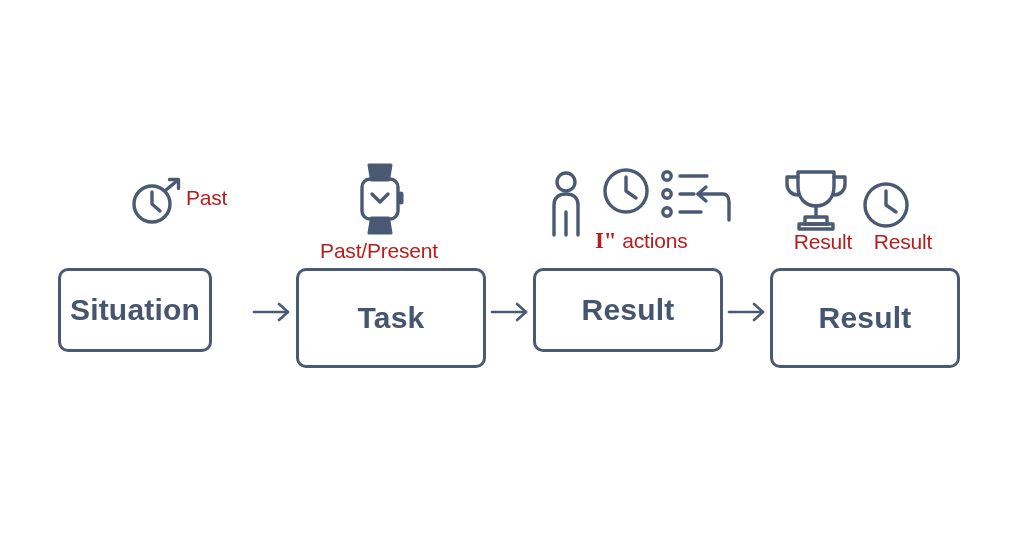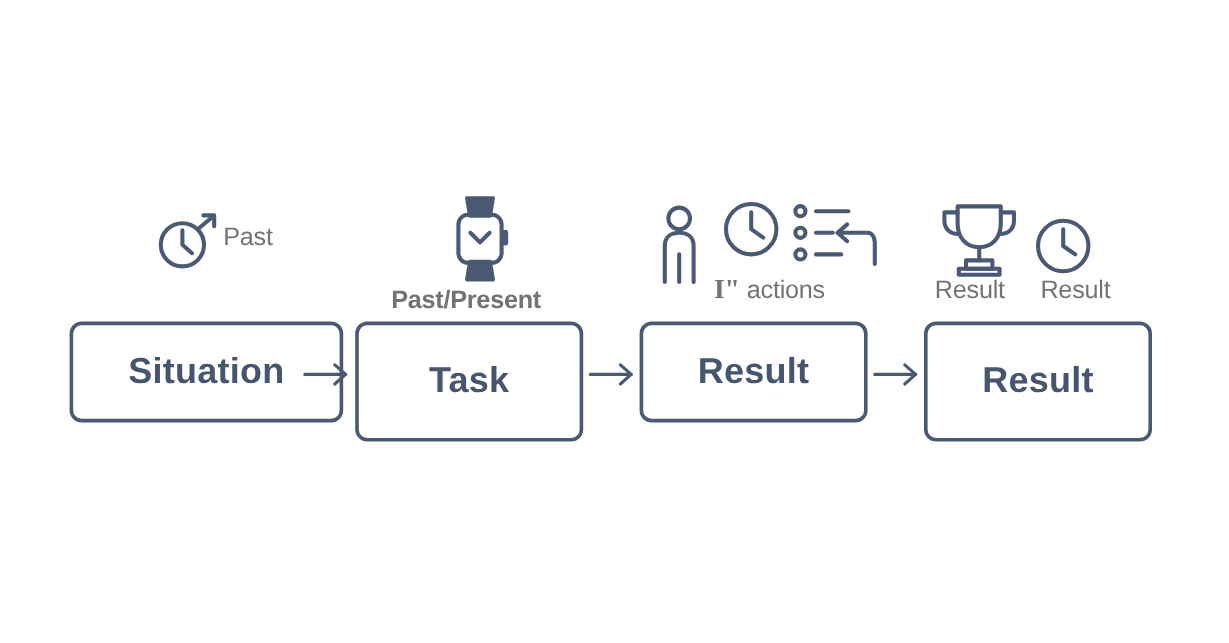--- a/index.html
+++ b/index.html
@@ -33,21 +33,21 @@
     justify-content: center;
   }
   .stage-label {
     font-size: 30px;
     font-weight: bold;
     color: #46566f;
     letter-spacing: 0.2px;
     white-space: nowrap;
   }
 
-  #box-situation { left: 58px;  top: 268px; width: 228px; height: 84px; }
+  #box-situation { left: 58px;  top: 268px; width: 154px; height: 84px; }
   #box-task      { left: 296px; top: 268px; width: 190px; height: 100px; }
   #box-action    { left: 533px; top: 268px; width: 190px; height: 84px; }
   #box-result    { left: 770px; top: 268px; width: 190px; height: 100px; }
 
   
   .arrow {
     position: absolute;
     top: 296px;
     width: 48px;
     height: 32px;
@@ -55,32 +55,33 @@
   #arrow-1 { left: 248px; }
   #arrow-2 { left: 486px; }
   #arrow-3 { left: 723px; }
 
   
   .icon-group {
     position: absolute;
   }
   .cap {
     font-size: 21px;
-    color: #737373;
+    color: #b91c1c;
     white-space: nowrap;
+    text-align: center;
     letter-spacing: -0.2px;
   }
 
   
   #group-situation { left: 128px; top: 172px; width: 130px; height: 74px; }
   #group-situation .icon-row { position: absolute; left: 0; top: 0; display: flex; align-items: flex-start; }
   #cap-past { position: absolute; left: 58px; top: 14px; }
 
   
-  #group-task { left: 326px; top: 162px; width: 146px; height: 96px; font-weight: bold; }
+  #group-task { left: 306px; top: 162px; width: 146px; height: 96px; }
   #group-task .icon-row { display: flex; justify-content: center; }
   #cap-past-present { margin-top: 3px; }
 
   
   #group-action { left: 543px; top: 170px; width: 200px; height: 90px; }
   #group-action .icon-row { position: absolute; left: 0; top: 0; display: flex; align-items: flex-start; }
   #cap-actions {
     position: absolute;
     left: 52px;
     top: 58px;

